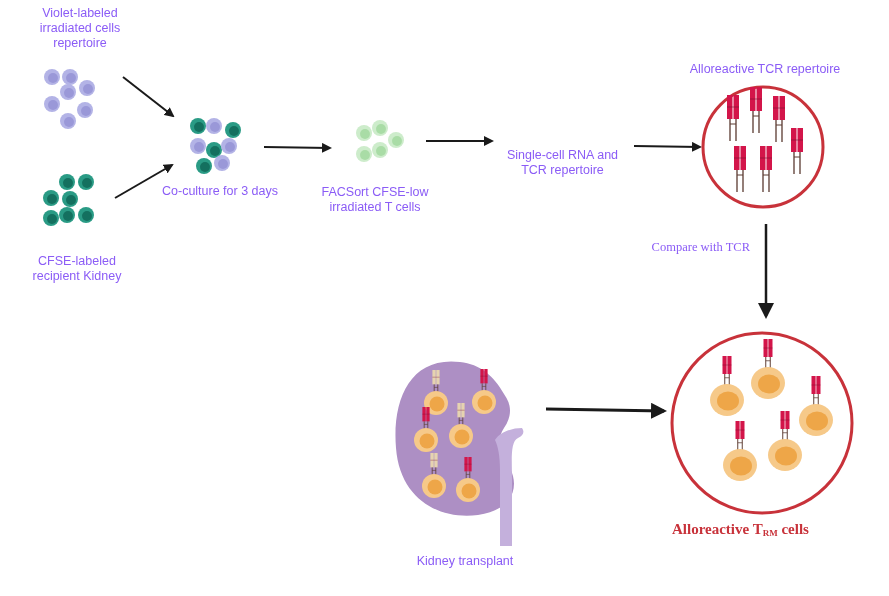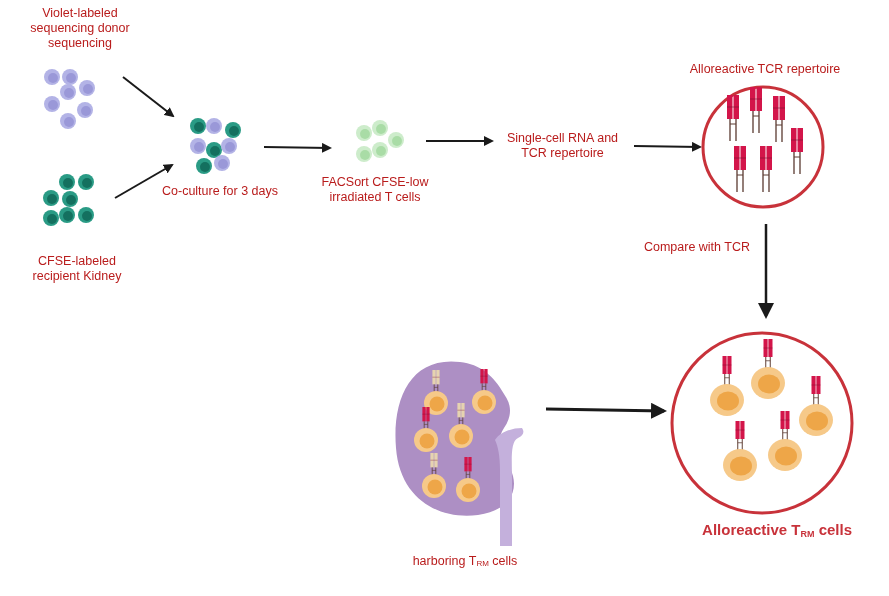--- a/index.html
+++ b/index.html
@@ -1,19 +1,19 @@
 <!DOCTYPE html>
 <html><head>
 <meta charset="utf-8">
 <style>
   html, body { margin:0; padding:0; background:#ffffff; }
   body { width:889px; height:596px; position:relative; overflow:hidden; font-family:"Liberation Sans", sans-serif; color:#222; }
-  .lbl { position:absolute; text-align:center; font-size:12.5px; line-height:15px; color:#b91c1c; }
+  .lbl { position:absolute; text-align:center; font-size:12.5px; line-height:15px; color:#8b5cf6; }
   .lbl sub { font-size:8px; vertical-align:-1px; }
-  .final { position:absolute; font-size:15px; font-weight:bold; color:#c8323a; text-align:right; }
+  .final { position:absolute; font-size:15px; font-weight:bold; color:#c8323a; text-align:left;font-family:Liberation Serif, serif; }
   .final sub { font-size:9px; vertical-align:-2px; }
   svg { position:absolute; left:0; top:0; }
 </style>
 </head>
 <body>
 
 <svg width="889" height="596" viewBox="0 0 889 596">
   <defs>
     <marker id="ah" markerWidth="10" markerHeight="10" refX="8" refY="5" orient="auto" markerUnits="userSpaceOnUse">
       <path d="M0,0 L10,5 L0,10 Z" fill="#1a1a1a"></path>
@@ -339,38 +339,38 @@
           <line x1="-3" y1="29" x2="3" y2="29" stroke="#5a3a30" stroke-width="1"></line>
         </g>
         <ellipse cx="785" cy="455" rx="17" ry="16" fill="#f6c989"></ellipse>
         <ellipse cx="786" cy="456" rx="11" ry="9.5" fill="#eea648"></ellipse>
       </g>
     </g>
 </svg>
 
 <div class="lbl" style="left:10px;top:6px;width:140px;">
   <div>Violet-labeled</div>
-  <div>sequencing donor</div>
-  <div>sequencing</div>
+  <div>irradiated cells</div>
+  <div>repertoire</div>
 </div>
 <div class="lbl" style="left:12px;top:254px;width:130px;">
   <div>CFSE-labeled</div>
   <div>recipient Kidney</div>
 </div>
 <div class="lbl" style="left:150px;top:184px;width:140px;">Co-culture for 3 days</div>
-<div class="lbl" style="left:310px;top:175px;width:130px;">
+<div class="lbl" style="left:310px;top:185px;width:130px;">
   <div>FACSort CFSE-low</div>
   <div>irradiated T cells</div>
 </div>
-<div class="lbl" style="left:495px;top:131px;width:135px;">
+<div class="lbl" style="left:495px;top:148px;width:135px;">
   <div>Single-cell RNA and</div>
   <div>TCR repertoire</div>
 </div>
 <div class="lbl" style="left:670px;top:62px;width:190px;">Alloreactive TCR repertoire</div>
-<div class="lbl" style="left:600px;top:240px;width:150px;text-align:right;">
+<div class="lbl" style="left:600px;top:240px;width:150px;text-align:right;font-family:Liberation Serif, serif;">
   <div>Compare with TCR</div>
 </div>
 <div class="lbl" style="left:390px;top:554px;width:150px;">
-  <div><span>harboring T</span><sub>RM</sub><span> cells</span></div>
+  <div>Kidney transplant</div>
 </div>
 <div class="final" style="left:672px;top:521px;width:180px;">
   <span>Alloreactive T</span><sub>RM</sub><span> cells</span>
 </div>
 
 </body></html>

